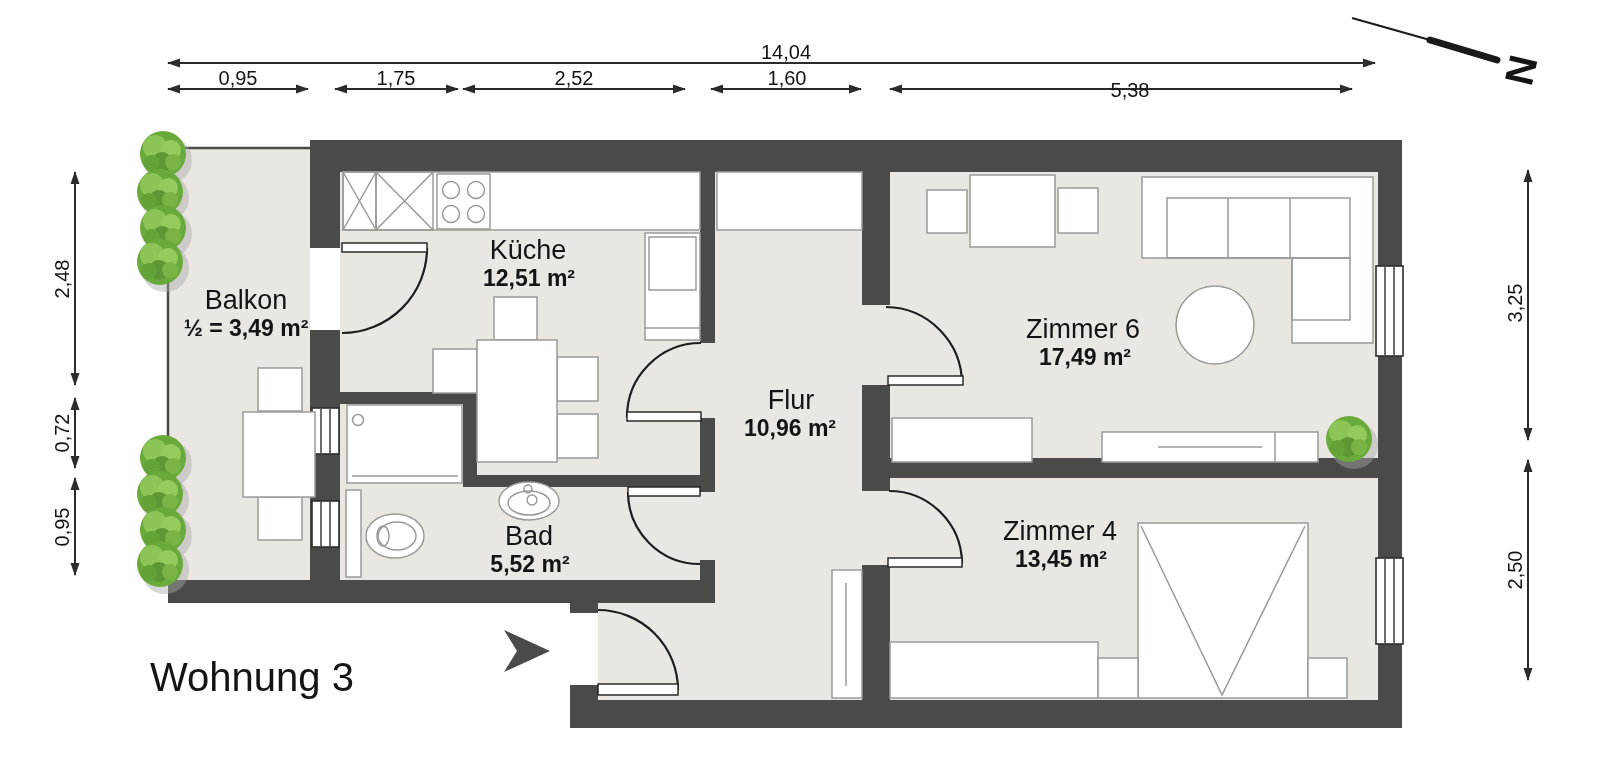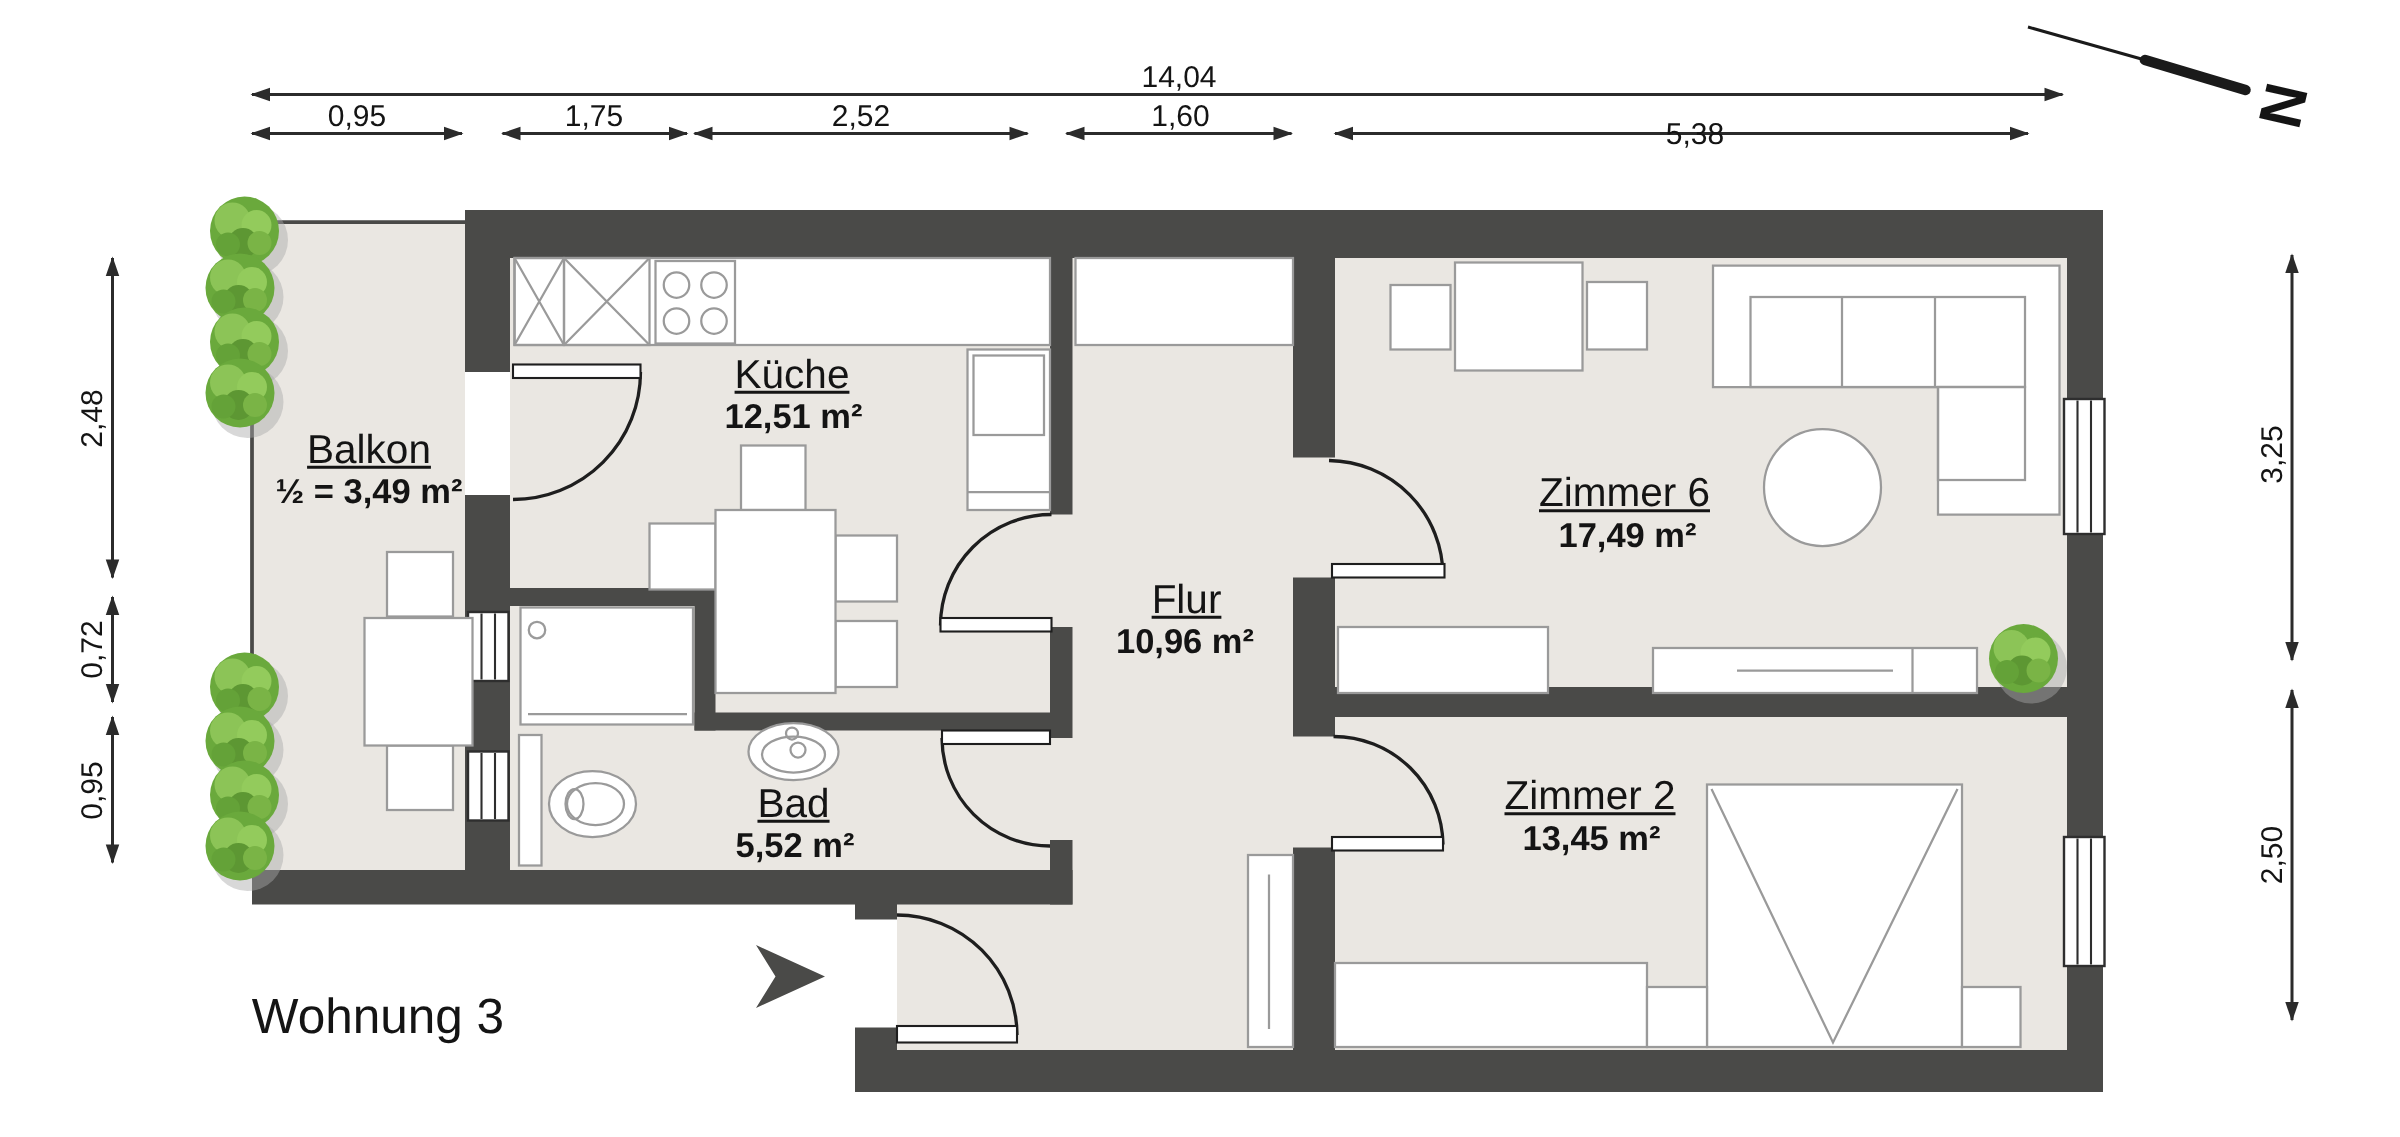--- a/index.html
+++ b/index.html
@@ -1,24 +1,24 @@
 <!DOCTYPE html>
 <html><head>
 <meta charset="utf-8">
 <style>
   html,body{margin:0;padding:0;background:#ffffff;}
   #stage{position:relative;width:1600px;height:758px;background:#ffffff;overflow:hidden;
          font-family:"Liberation Sans", sans-serif;color:#141414;}
   #plan-svg{position:absolute;left:0;top:0;}
   .lbl{position:absolute;transform:translate(-50%,-50%);white-space:nowrap;z-index:5;}
-  .room-name{font-size:27px;line-height:1;text-decoration:underline;}
+  .room-name{font-size:27px;line-height:1;}
   .room-area{font-size:23px;line-height:1;font-weight:bold;}
   .dim{font-size:20px;line-height:1;}
   .dim.vert{transform:translate(-50%,-50%) rotate(-90deg);}
-  .title{font-size:33px;line-height:1;}
+  .title{font-size:40px;line-height:1;}
   .north{font-size:40px;font-weight:bold;transform:translate(-50%,-50%) rotate(103deg);}
   svg .wall{fill:#4a4a48;}
   svg .floor{fill:#eae7e2;}
   svg .furn{fill:#ffffff;stroke:#9a9a9a;stroke-width:1.5;}
   svg .furnline{fill:none;stroke:#9a9a9a;stroke-width:1.5;}
   svg .doorarc{fill:none;stroke:#1e1e1e;stroke-width:2.2;}
   svg .doorleaf{fill:#ffffff;stroke:#1e1e1e;stroke-width:1.4;}
   svg .win{fill:#ffffff;stroke:#2e2e2e;stroke-width:1.6;}
   svg .winline{fill:none;stroke:#2e2e2e;stroke-width:1.4;}
   svg .dimline{stroke:#2b2b2b;stroke-width:2;}
@@ -245,21 +245,21 @@
 
 <div class="lbl room-name" style="left:529px;top:536px">Bad</div>
 <div class="lbl room-area" style="left:530px;top:564px">5,52 m²</div>
 
 <div class="lbl room-name" style="left:791px;top:400px">Flur</div>
 <div class="lbl room-area" style="left:790px;top:428px">10,96 m²</div>
 
 <div class="lbl room-name" style="left:1083px;top:329px">Zimmer 6</div>
 <div class="lbl room-area" style="left:1085px;top:357px">17,49 m²</div>
 
-<div class="lbl room-name" style="left:1060px;top:531px">Zimmer 2</div>
+<div class="lbl room-name" style="left:1060px;top:531px">Zimmer 4</div>
 <div class="lbl room-area" style="left:1061px;top:559px">13,45 m²</div>
 
 <div class="lbl title" style="left:252px;top:677px">Wohnung 3</div>
 
 <div class="lbl dim" style="left:786px;top:52px">14,04</div>
 <div class="lbl dim" style="left:238px;top:78px">0,95</div>
 <div class="lbl dim" style="left:396px;top:78px">1,75</div>
 <div class="lbl dim" style="left:574px;top:78px">2,52</div>
 <div class="lbl dim" style="left:787px;top:78px">1,60</div>
 <div class="lbl dim" style="left:1130px;top:90px">5,38</div>

